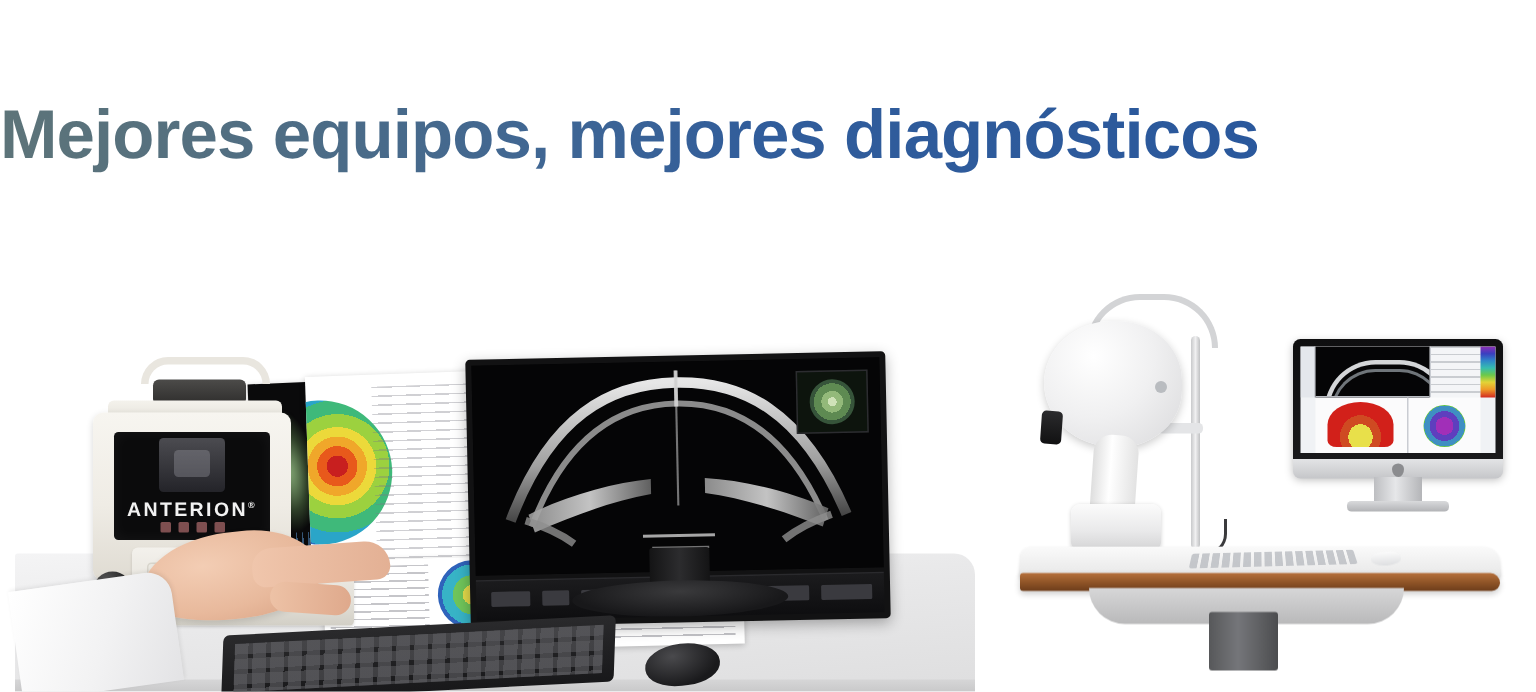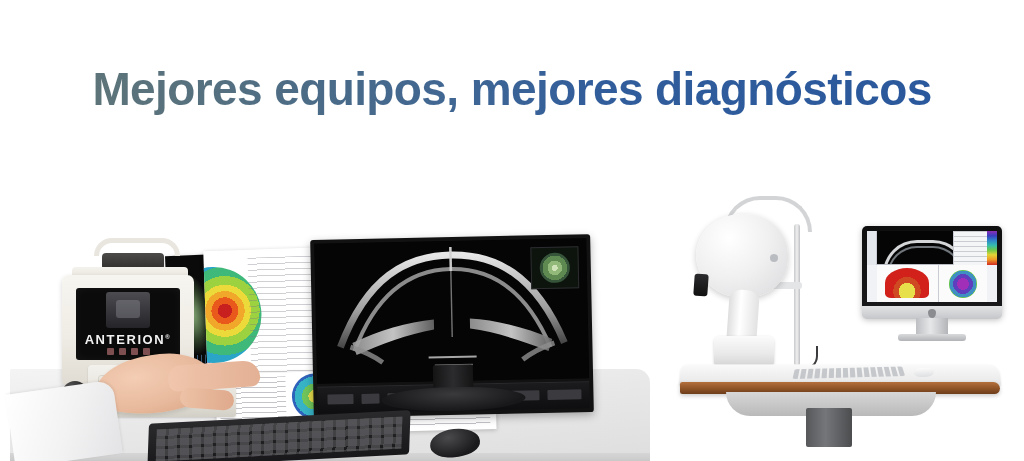--- a/index.html
+++ b/index.html
@@ -15,21 +15,20 @@
     font-family: "Liberation Sans", sans-serif;
   }
 
   
   #headline-band {
     position: absolute;
     left: 0; top: 58px;
     width: 1024px; height: 62px;
     display: flex;
     align-items: center;
-    justify-content: center;
   }
   #headline {
     font-size: 46px;
     font-weight: bold;
     letter-spacing: -0.6px;
     white-space: nowrap;
     background-image: linear-gradient(90deg,
         #5d7479 0%,
         #55707f 14%,
         #4a6b88 28%,

